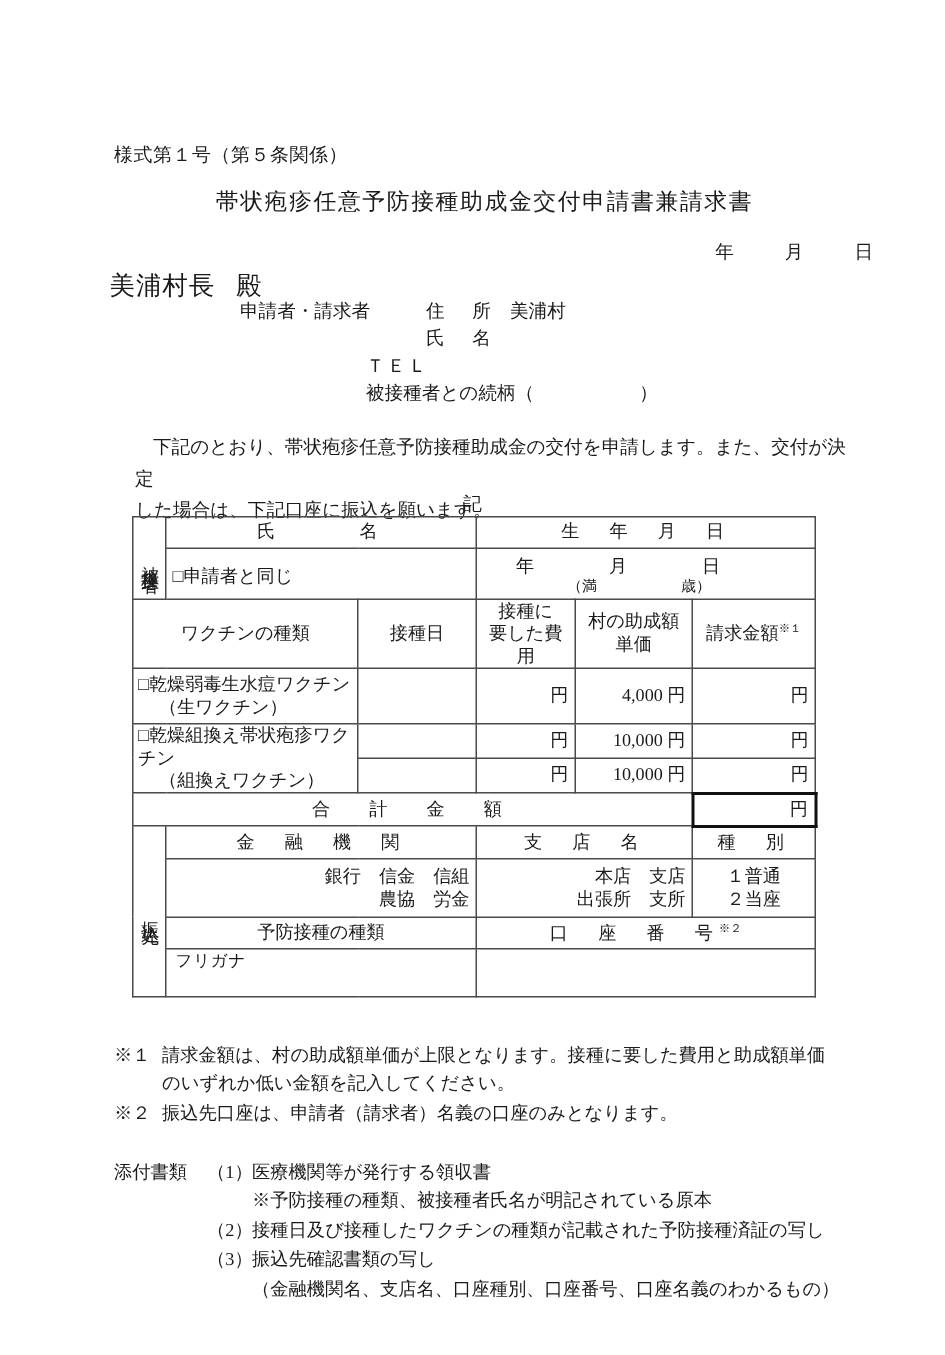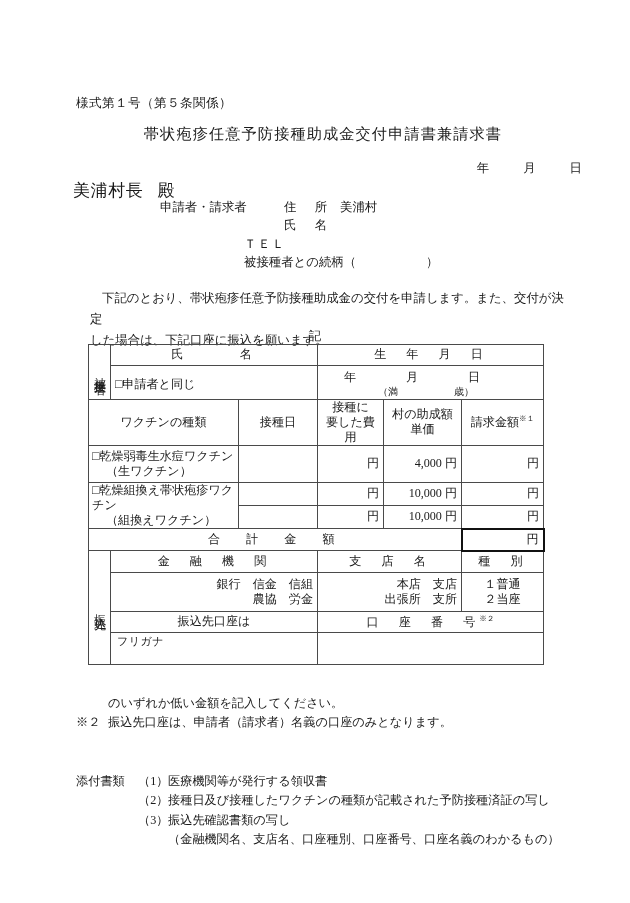--- a/index.html
+++ b/index.html
@@ -363,42 +363,44 @@
             <span class="l1"><span>本店</span><span class="gap"></span><span>支店</span></span>
             <span class="l2"><span>出張所</span><span class="gap"></span><span>支所</span></span>
           </td>
           <td class="ctr bank-sub">
             <span class="l1">１普通</span>
             <span class="l2">２当座</span>
           </td>
         </tr>
 
         <tr>
-          <td class="ctr" colspan="2">振込先口座は</td>
+          <td class="ctr" colspan="2">予防接種の種類</td>
           <td class="ctr sp-mid" colspan="3">
             <span>口　座　番　号</span><span class="sup">※２</span>
           </td>
         </tr>
 
         <tr>
           <td class="furigana-cell" colspan="2">
             <span class="furigana-text">フリガナ</span>
             <span class="dotted-rule"></span>
           </td>
           <td colspan="3" class="furigana-cell"></td>
         </tr>
       </tbody>
     </table>
   </div>
 
   <div class="notes">
+    <span class="n-row"><span class="n-key">※１</span><span>請求金額は、村の助成額単価が上限となります。接種に要した費用と助成額単価</span></span>
     <span class="n-cont">のいずれか低い金額を記入してください。</span>
     <span class="n-row"><span class="n-key">※２</span><span>振込先口座は、申請者（請求者）名義の口座のみとなります。</span></span>
   </div>
 
   <div class="attach">
     <span class="a-row"><span class="a-head">添付書類</span><span class="a-num">（1）</span><span>医療機関等が発行する領収書</span></span>
+    <span class="a-row"><span class="a-ind"></span><span>※予防接種の種類、被接種者氏名が明記されている原本</span></span>
     <span class="a-row"><span class="a-head"></span><span class="a-num">（2）</span><span>接種日及び接種したワクチンの種類が記載された予防接種済証の写し</span></span>
     <span class="a-row"><span class="a-head"></span><span class="a-num">（3）</span><span>振込先確認書類の写し</span></span>
     <span class="a-row"><span class="a-ind2"></span><span>（金融機関名、支店名、口座種別、口座番号、口座名義のわかるもの）</span></span>
   </div>
 
 </div>
 
 </body></html>

